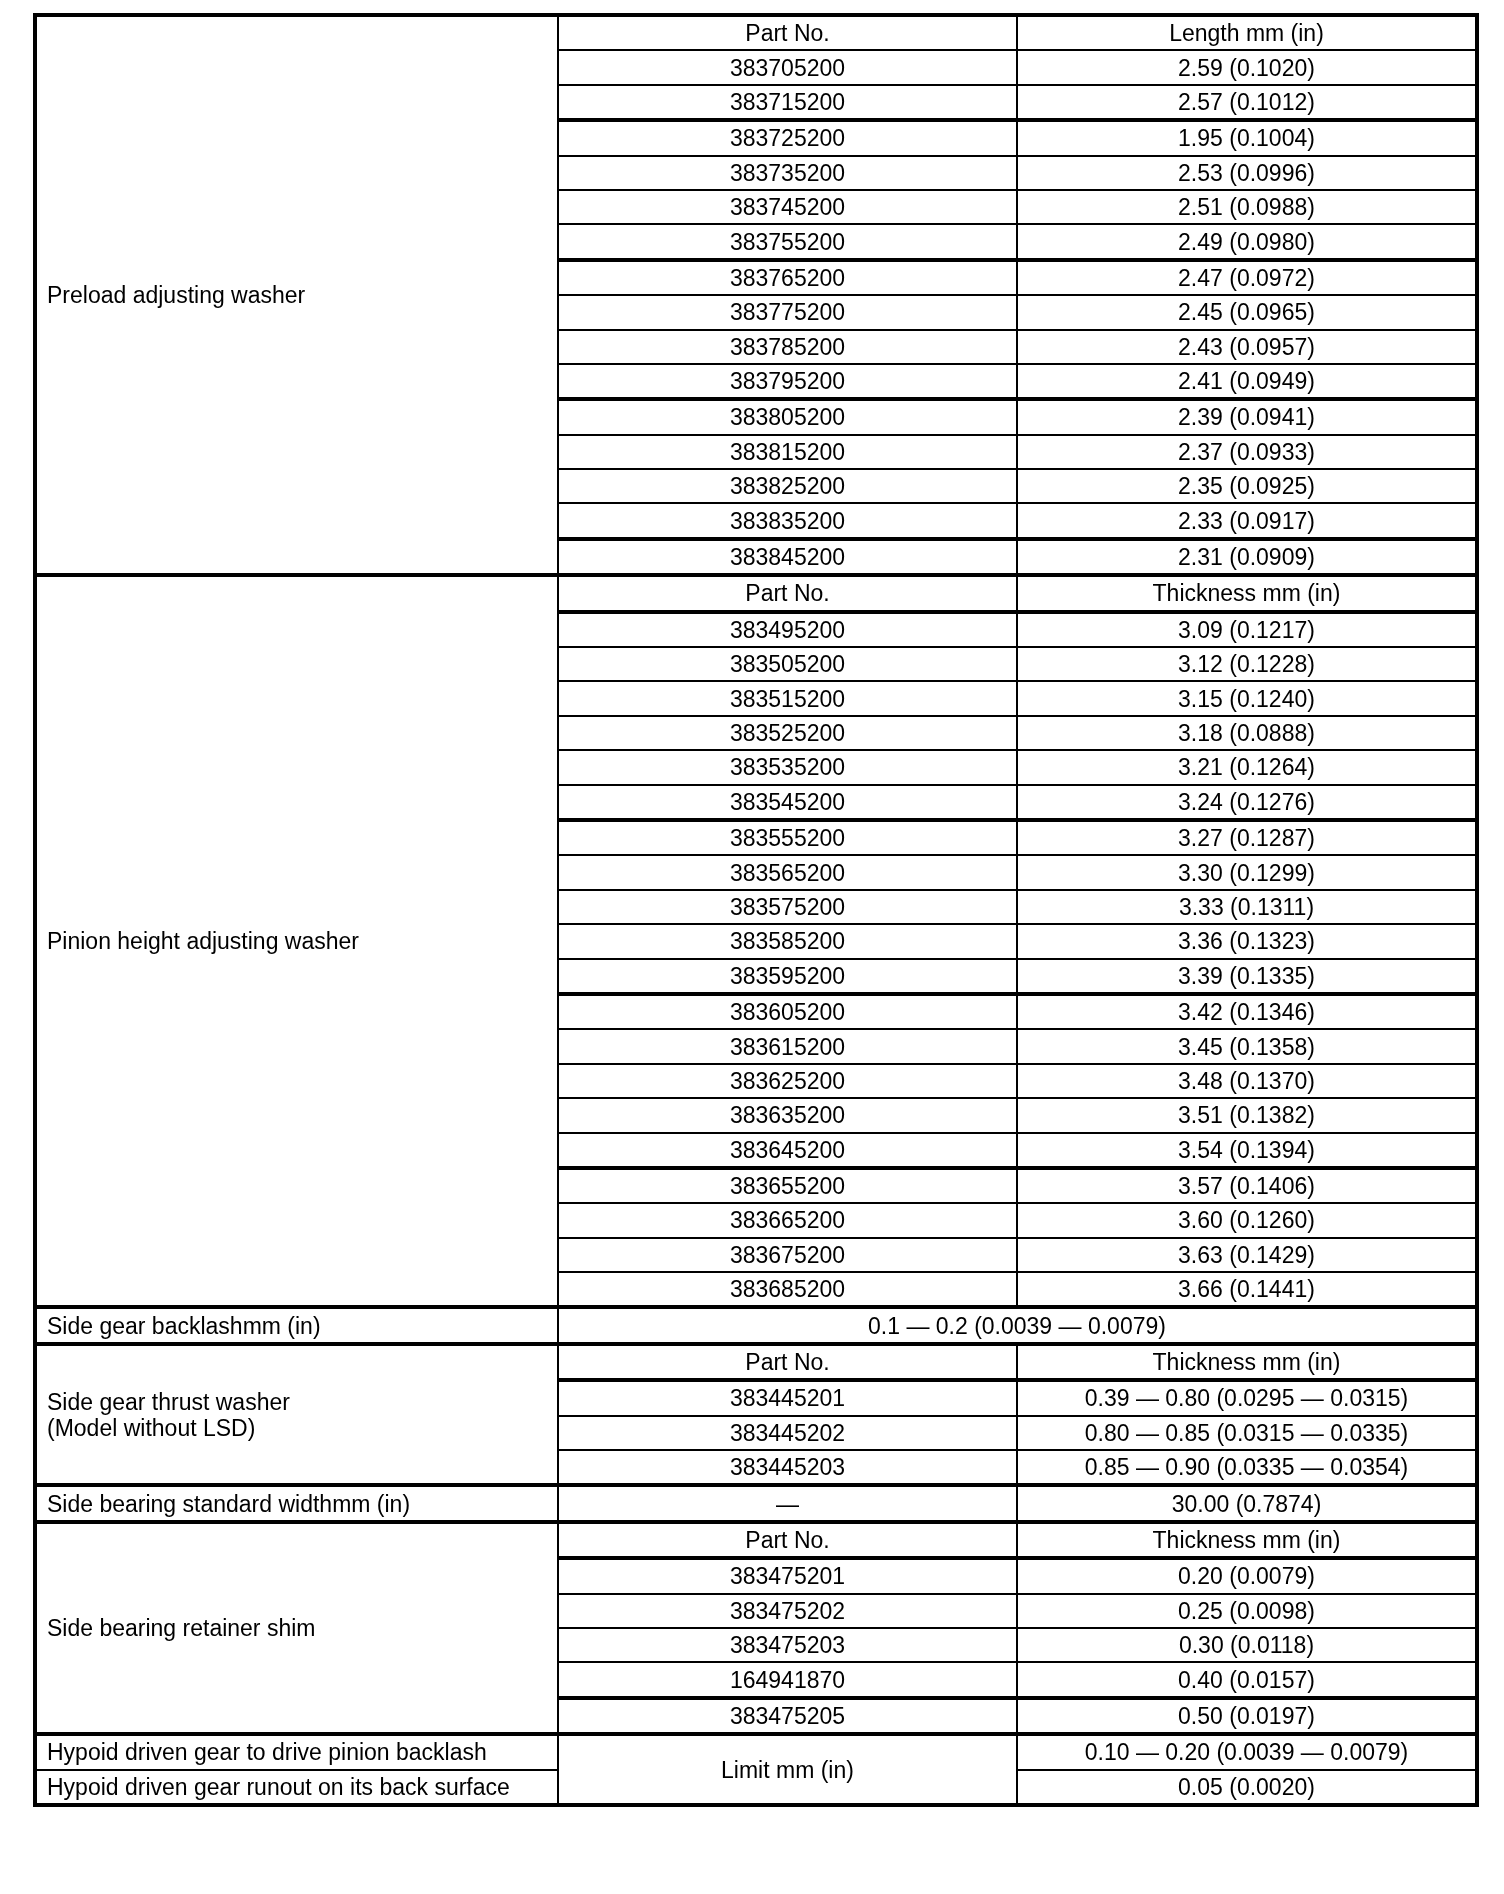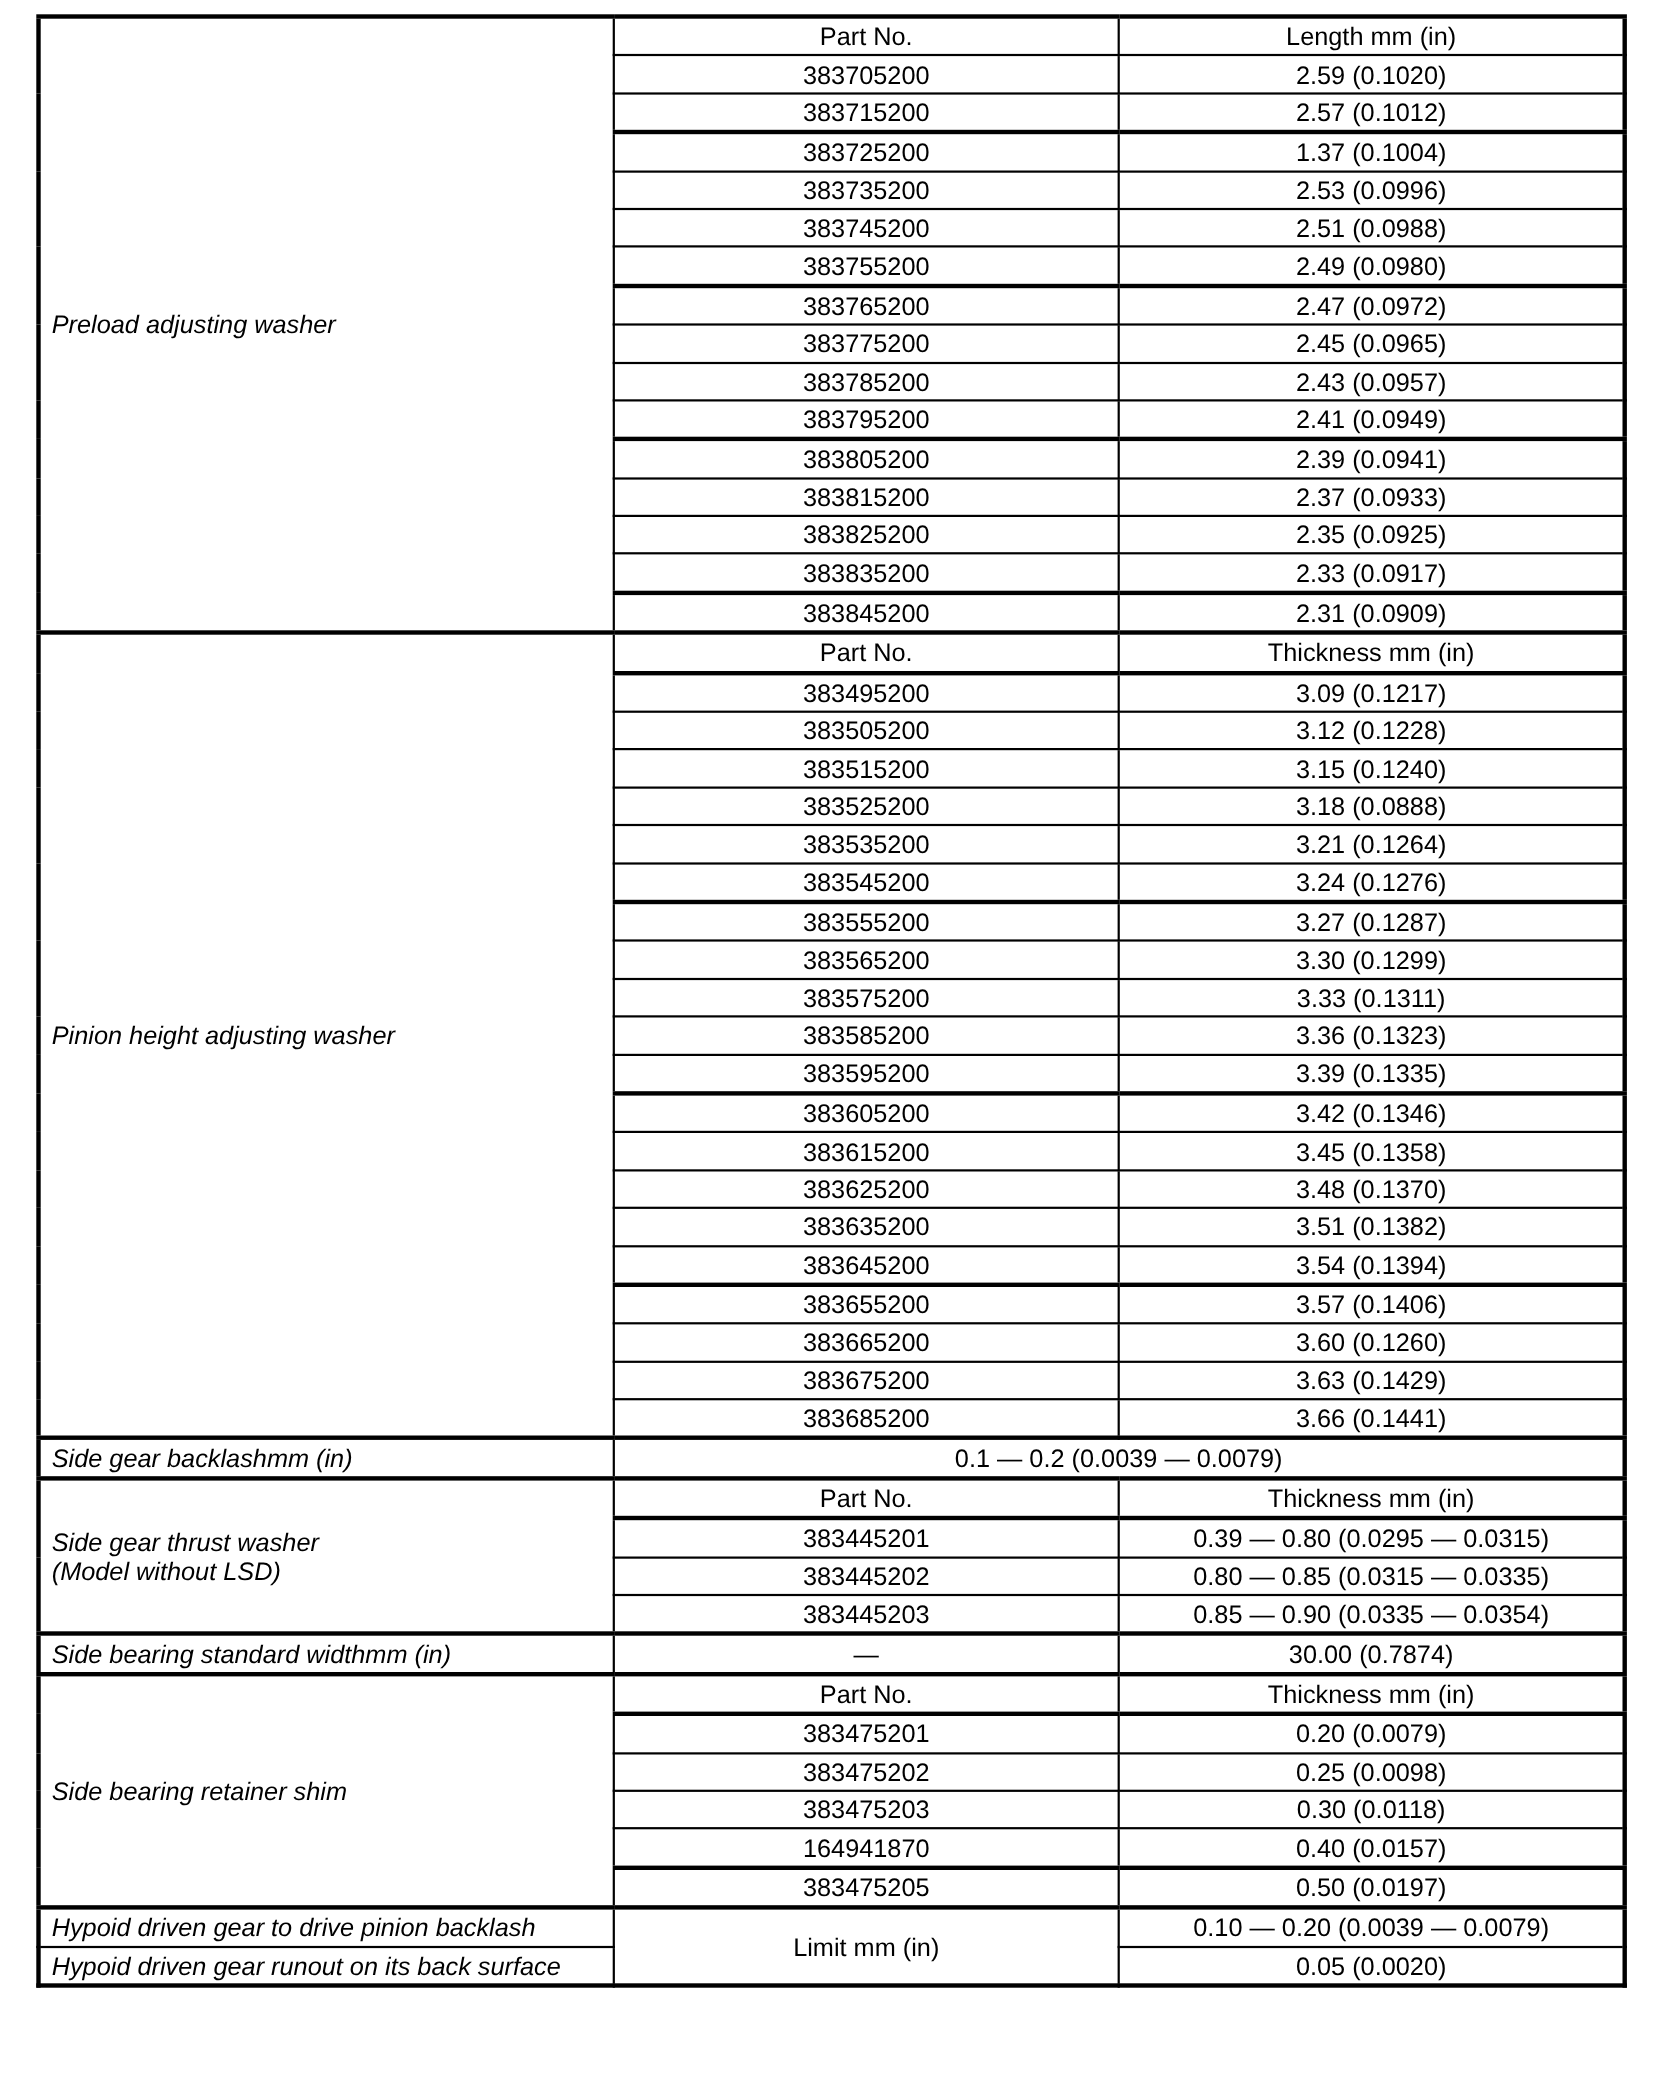--- a/index.html
+++ b/index.html
@@ -20,21 +20,21 @@
   .spec-table col.c3 { width: 460px; }
   .spec-table td {
     border: 2px solid #000;
     height: 32.4px;
     padding: 0 10px;
     line-height: 26px;
     white-space: nowrap;
     vertical-align: middle;
   }
   .spec-table td.center { text-align: center; }
-  .spec-table td.label { text-align: left; font-style: italic; }
+  .spec-table td.label { text-align: left; }
   .spec-table tr.thick-top td { border-top-width: 4px; }
   .label-row { display: flex; }
   .label-multi { white-space: normal; }
 </style>
 </head>
 <body>
 
 <table class="spec-table">
   <colgroup>
       <col class="c1">
@@ -50,21 +50,21 @@
       <tr>
         <td class="center">383705200</td>
         <td class="center">2.59 (0.1020)</td>
       </tr>
       <tr>
         <td class="center">383715200</td>
         <td class="center">2.57 (0.1012)</td>
       </tr>
       <tr class="thick-top">
         <td class="center">383725200</td>
-        <td class="center">1.37 (0.1004)</td>
+        <td class="center">1.95 (0.1004)</td>
       </tr>
       <tr>
         <td class="center">383735200</td>
         <td class="center">2.53 (0.0996)</td>
       </tr>
       <tr>
         <td class="center">383745200</td>
         <td class="center">2.51 (0.0988)</td>
       </tr>
       <tr>

